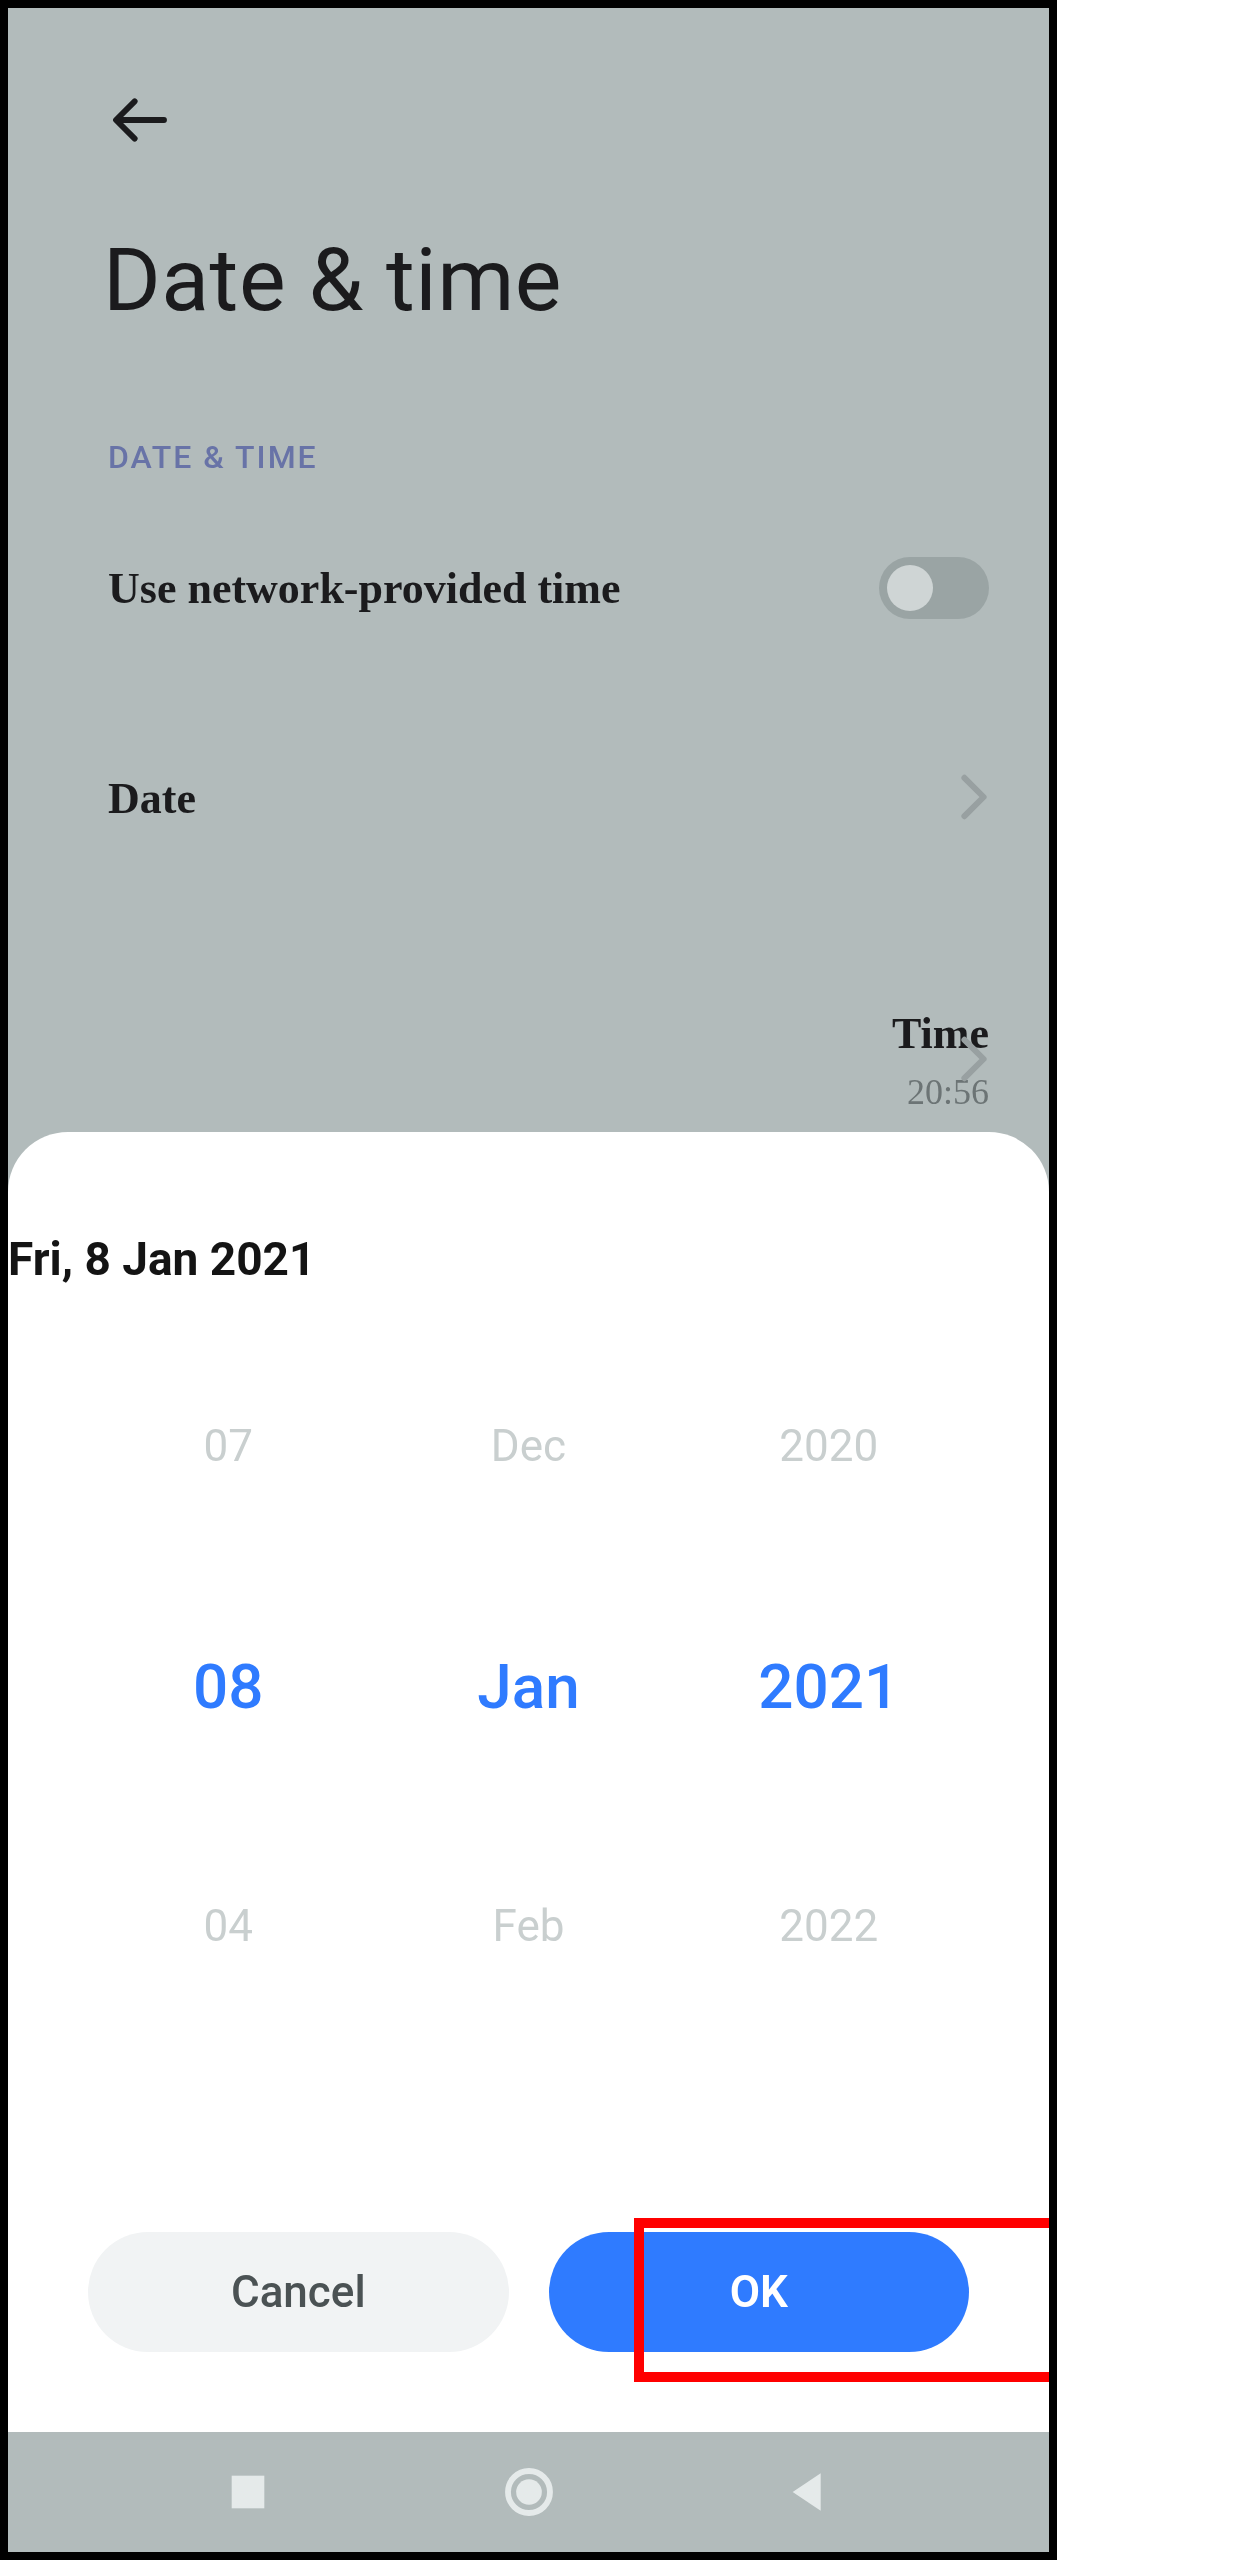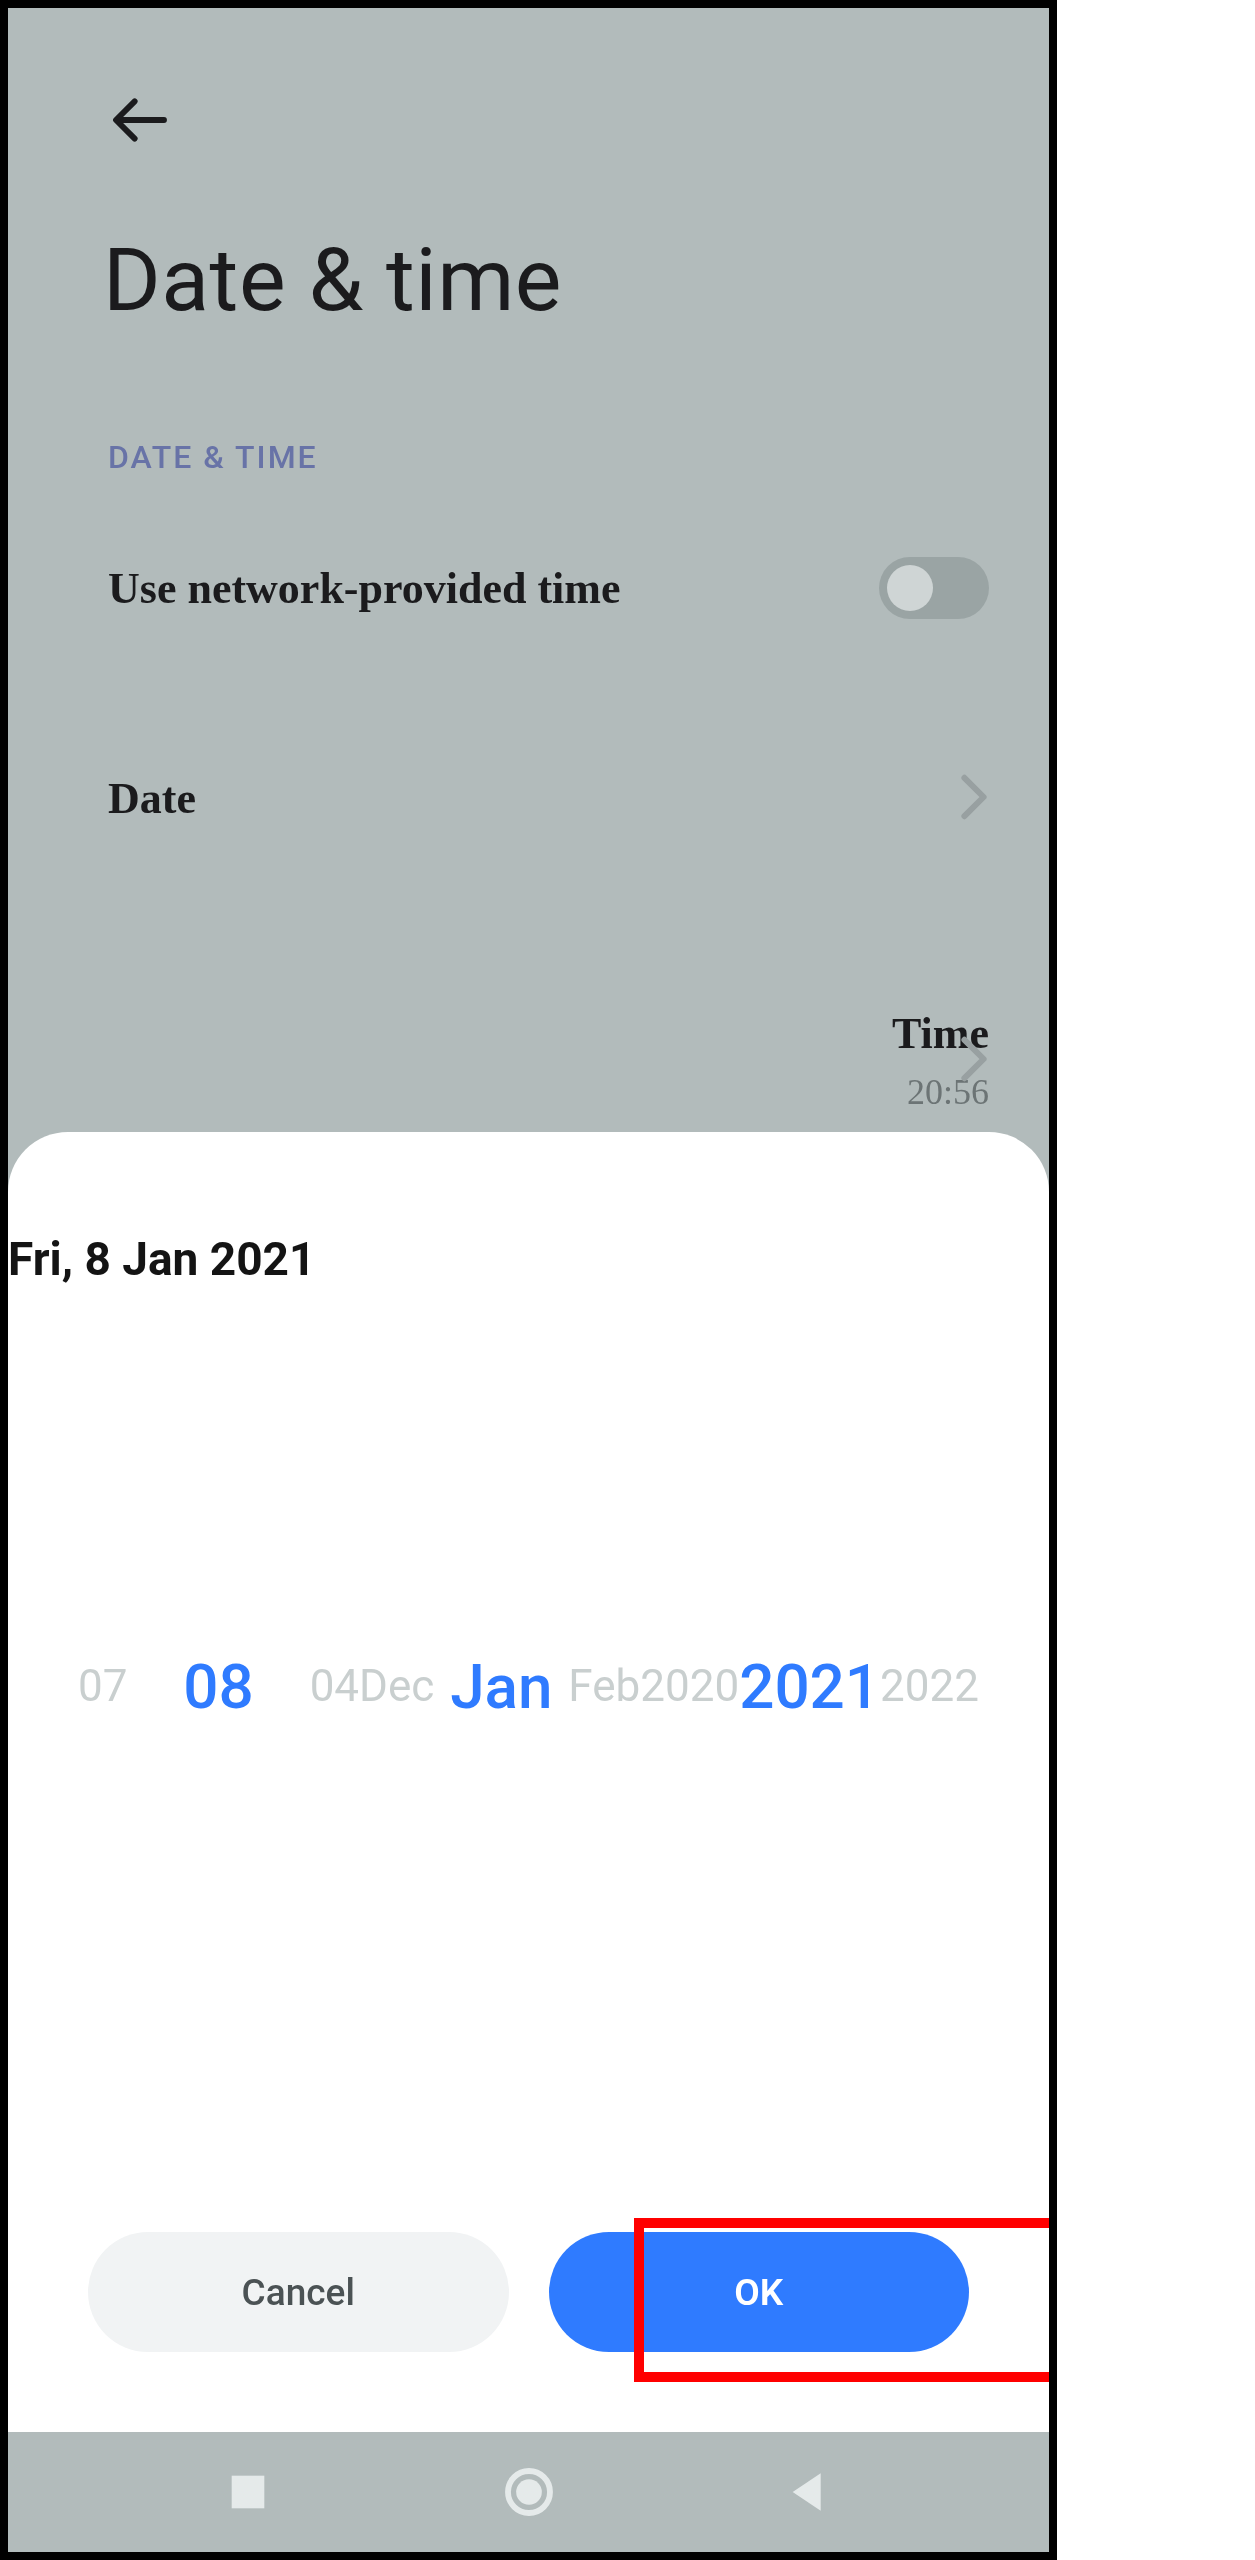--- a/index.html
+++ b/index.html
@@ -134,21 +134,21 @@
     margin-top: 120px;
     display: flex;
     justify-content: space-evenly;
     align-items: stretch;
     height: 560px;
     padding: 0 70px;
   }
   .wheel {
     flex: 1;
     display: flex;
-    flex-direction: row;
+    flex-direction: column;
     align-items: center;
     justify-content: space-between;
   }
   .wheel .opt {
     font-size: 44px;
     color: #c9cfcf;
     font-weight: 400;
     height: 80px;
     display: flex;
     align-items: center;
@@ -166,21 +166,21 @@
     height: 160px;
     display: flex;
     gap: 40px;
   }
   .btn {
     flex: 1;
     border-radius: 70px;
     display: flex;
     align-items: center;
     justify-content: center;
-    font-size: 37px;
+    font-size: 44px;
     font-weight: 500;
   }
   .btn.cancel {
     background: #f1f3f4;
     color: #4b5254;
     height: 120px;
     margin-top: 20px;
   }
   .btn.ok {
     background: #2f7bff;

